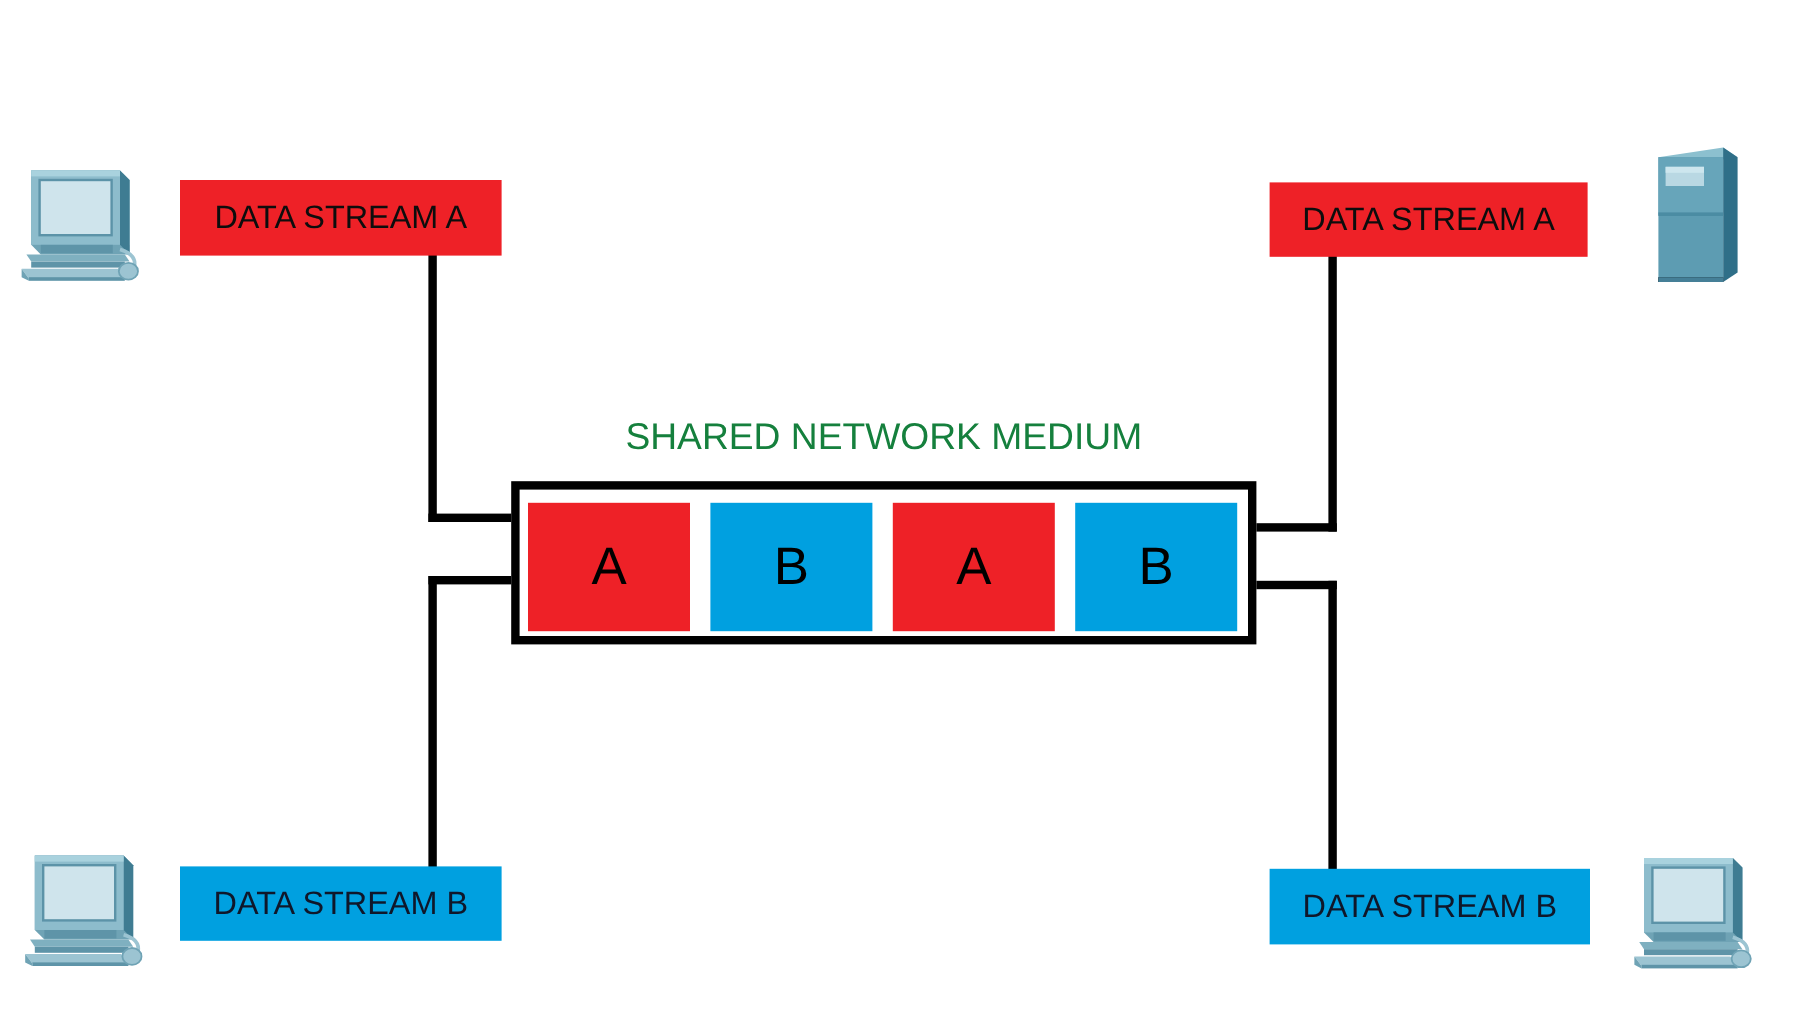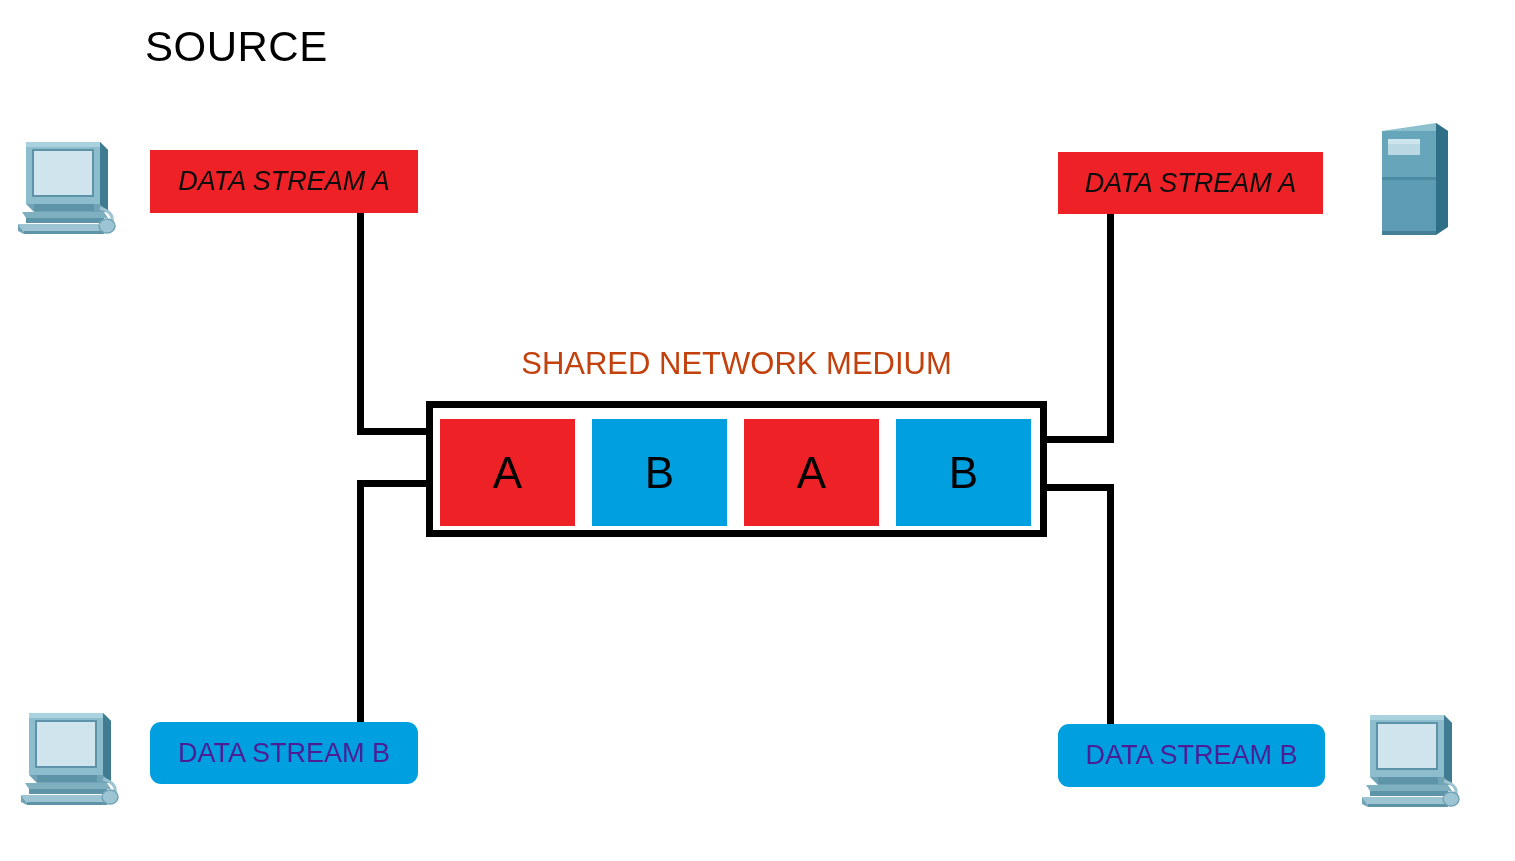--- a/index.html
+++ b/index.html
@@ -34,38 +34,38 @@
   #title-dest     { left: 1070px; top: 34px; }
 
   
   #medium-caption {
     position: absolute;
     left: 426px;
     top: 348px;
     width: 621px;
     text-align: center;
     font-size: 31px;
-    color: #c2410c;
+    color: #15803d;
     white-space: nowrap;
     line-height: 1;
   }
 
   
   .stream-box {
     position: absolute;
     display: flex;
     align-items: center;
     justify-content: center;
     font-size: 27px;
     line-height: 1;
     white-space: nowrap;
     z-index: 4;
   }
-  .stream-box.red  { background: #ee2127; color: #0d0d0d; font-style: italic; }
-  .stream-box.blue { background: #00a0e0; color: #4c1d95; border-radius: 11px; }
+  .stream-box.red  { background: #ee2127; color: #0d0d0d; }
+  .stream-box.blue { background: #00a0e0; color: #0f172a; }
 
   #stream-src-a  { left: 150px;  top: 150px; width: 268px; height: 63px; }
   #stream-src-b  { left: 150px;  top: 722px; width: 268px; height: 62px; }
   #stream-dst-a  { left: 1058px; top: 152px; width: 265px; height: 62px; }
   #stream-dst-b  { left: 1058px; top: 724px; width: 267px; height: 63px; }
 
   
   .line {
     position: absolute;
     background: #000000;
@@ -127,21 +127,20 @@
   #icon-src-pc-top { left: 12px;   top: 134px; }
   #icon-src-pc-bot { left: 15px;   top: 705px; }
   #icon-dst-server { left: 1374px; top: 117px; }
   #icon-dst-pc     { left: 1356px; top: 707px; }
 </style>
 </head>
 <body>
 
 <div id="stage">
 
-  <div class="section-title" id="title-source">SOURCE</div>
 
 
   <div class="line line-v" id="conn-src-a-v"></div>
   <div class="line line-h" id="conn-src-a-h"></div>
   <div class="line line-h" id="conn-src-b-h"></div>
   <div class="line line-v" id="conn-src-b-v"></div>
 
   <div class="line line-v" id="conn-dst-a-v"></div>
   <div class="line line-h" id="conn-dst-a-h"></div>
   <div class="line line-h" id="conn-dst-b-h"></div>

